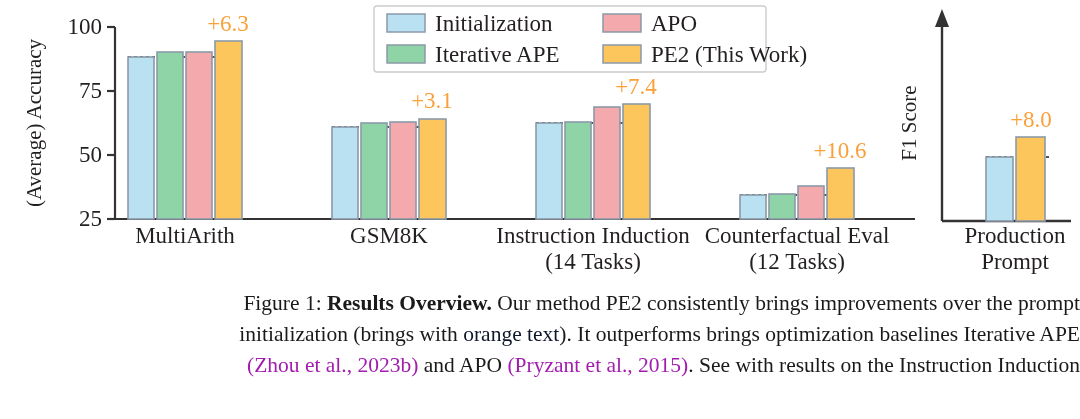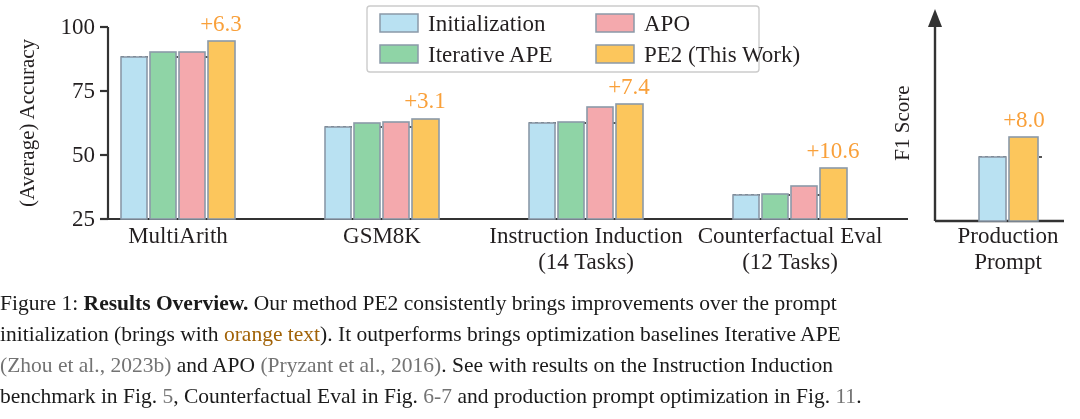--- a/index.html
+++ b/index.html
@@ -8,36 +8,37 @@
   }
   body {
     width: 1080px; height: 419px;
     font-family: "Liberation Serif", serif;
     color: #231f20;
     overflow: hidden;
     position: relative;
   }
   #figure {
     position: absolute;
-    left: 8px; top: 0;
+    left: 15px; top: 0;
     width: 901px; height: 285px;
   }
   #caption {
     position: absolute;
     left: 0; top: 288px;
     width: 1080px;
     font-family: "Liberation Serif", serif;
     font-size: 21.5px;
     line-height: 31px;
     color: #1a1a1a;
+    text-align: right;
   }
   #caption .line { white-space: nowrap; }
   #caption b { font-weight: bold; }
-  .cite { color: #737373; }
-  .orangetext { color: #a16207; }
+  .cite { color: #a21caf; }
+  .orangetext { color: #0f172a; }
   svg text { font-family: "Liberation Serif", serif; }
 </style>
 </head>
 <body>
 
 <div id="figure">
   <svg width="1080" height="285" viewBox="0 0 1080 285">
 
     <g>
       <line x1="100" y1="27" x2="100" y2="219" stroke="#333333" stroke-width="2.2"></line>
@@ -129,15 +130,14 @@
       <text x="1000" y="243" text-anchor="middle" font-size="23" fill="#231f20">Production</text>
       <text x="1000" y="269" text-anchor="middle" font-size="23" fill="#231f20">Prompt</text>
     </g>
 
   </svg>
 </div>
 
 <div id="caption">
   <div class="line"><span>Figure 1:</span> <b>Results Overview.</b><span> Our method PE2 consistently brings improvements over the prompt</span></div>
   <div class="line"><span>initialization (brings with </span><span class="orangetext">orange text</span><span>). It outperforms brings optimization baselines Iterative APE</span></div>
-  <div class="line"><span class="cite">(Zhou et al., 2023b)</span><span> and APO </span><span class="cite">(Pryzant et al., 2016)</span><span>. See with results on the Instruction Induction</span></div>
-  <div class="line"><span>benchmark in Fig. </span><span class="cite">5</span><span>, Counterfactual Eval in Fig. </span><span class="cite">6-7</span><span> and production prompt optimization in Fig. </span><span class="cite">11</span><span>.</span></div>
+  <div class="line"><span class="cite">(Zhou et al., 2023b)</span><span> and APO </span><span class="cite">(Pryzant et al., 2015)</span><span>. See with results on the Instruction Induction</span></div>
 </div>
 
 </body></html>

